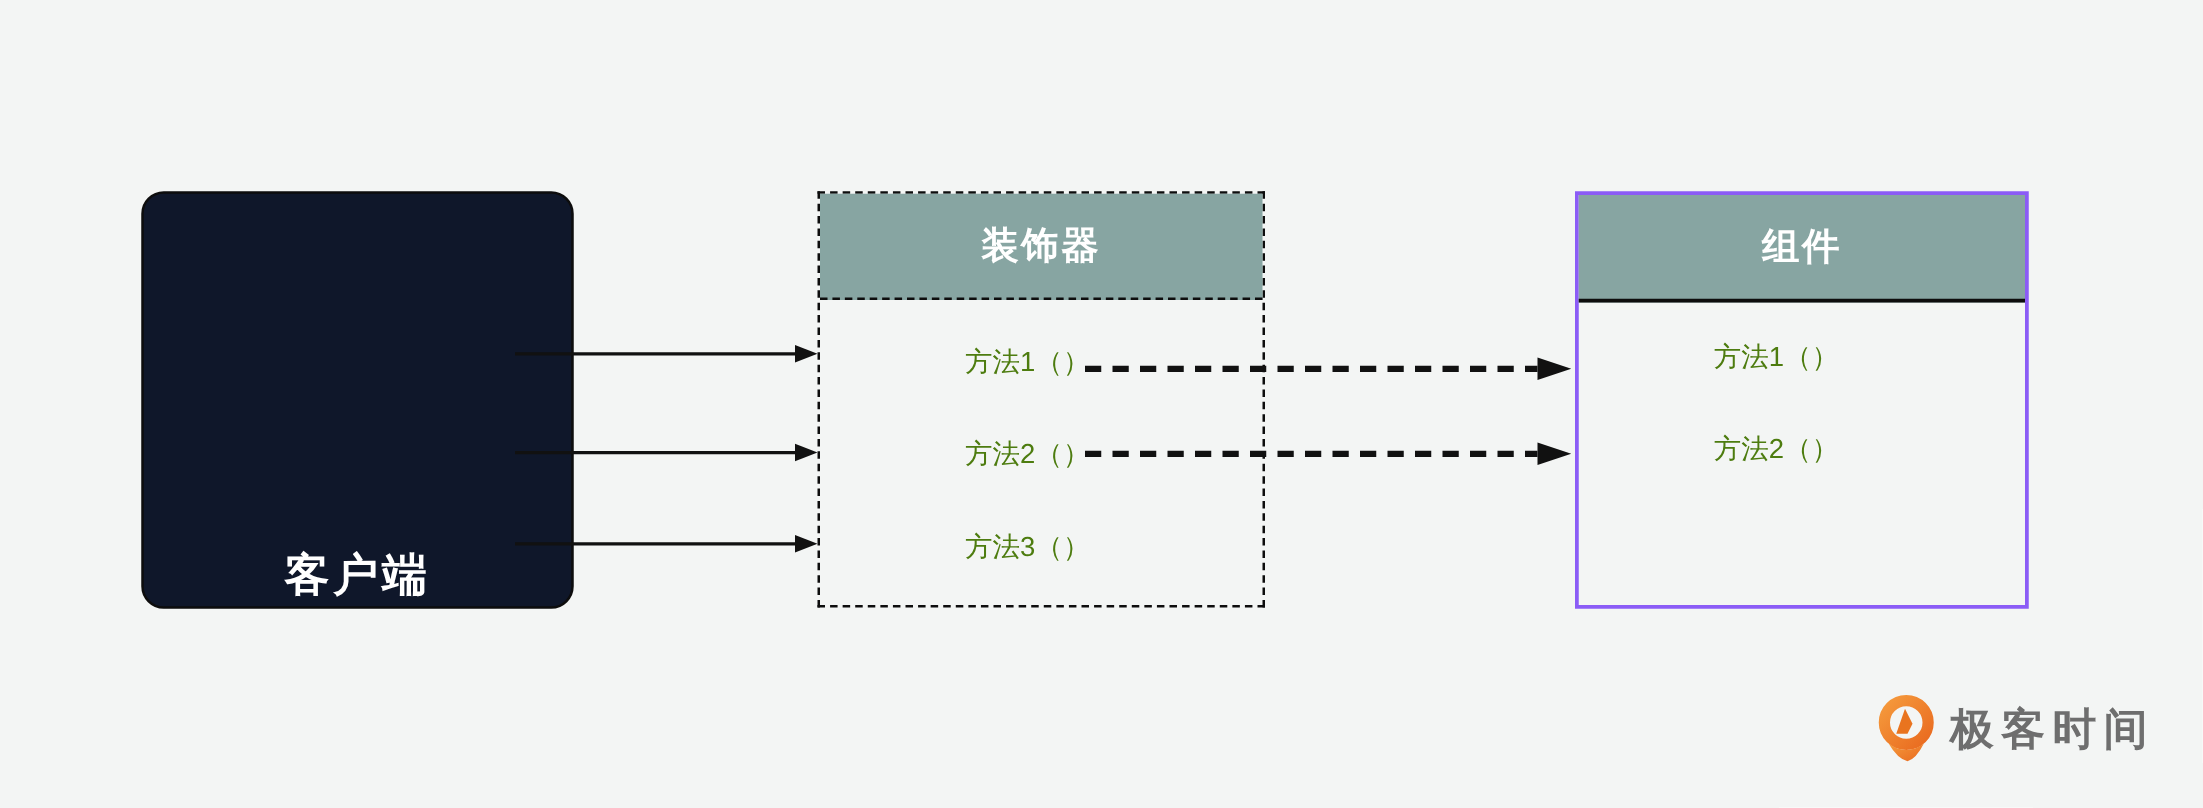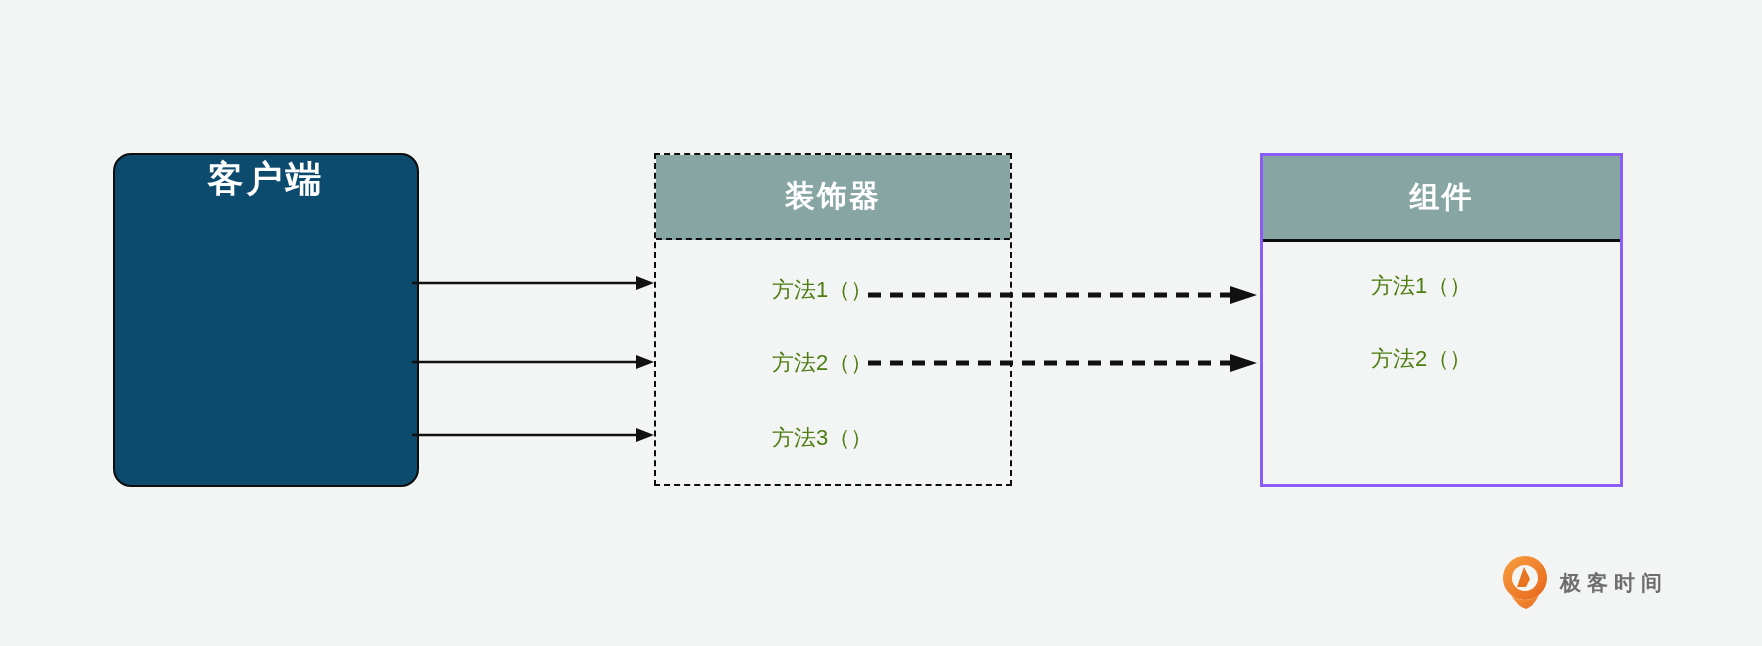--- a/index.html
+++ b/index.html
@@ -8,26 +8,26 @@
     width: 1762px;
     height: 646px;
     background: #F3F5F4;
     font-family: "Liberation Sans", sans-serif;
     overflow: hidden;
   }
   
   .client-box {
     position: absolute;
     left: 113px; top: 153px;
-    width: 306px; height: 334px;
-    background: #0c4a6e;
+    width: 346px; height: 334px;
+    background: #0f172a;
     border: 2.5px solid #0D0D0D;
     border-radius: 18px;
     box-sizing: border-box;
-    display: flex; align-items: flex-start; justify-content: center;
+    display: flex; align-items: flex-end; justify-content: center;
   }
   .client-box .label {
     color: #FFFFFF;
     font-size: 36px;
     font-weight: bold;
     letter-spacing: 3px;
   }
   
   .decorator-box {
     position: absolute;
@@ -84,21 +84,21 @@
     pointer-events: none;
   }
   
   .logo {
     position: absolute;
     left: 1500px; top: 555px;
     display: flex; align-items: center;
   }
   .logo-text {
     margin-left: 10px;
-    font-size: 21px;
+    font-size: 35px;
     font-weight: 600;
     color: #6E6E6E;
     letter-spacing: 6px;
   }
 </style>
 </head>
 <body>
 
 <div class="canvas">
 

